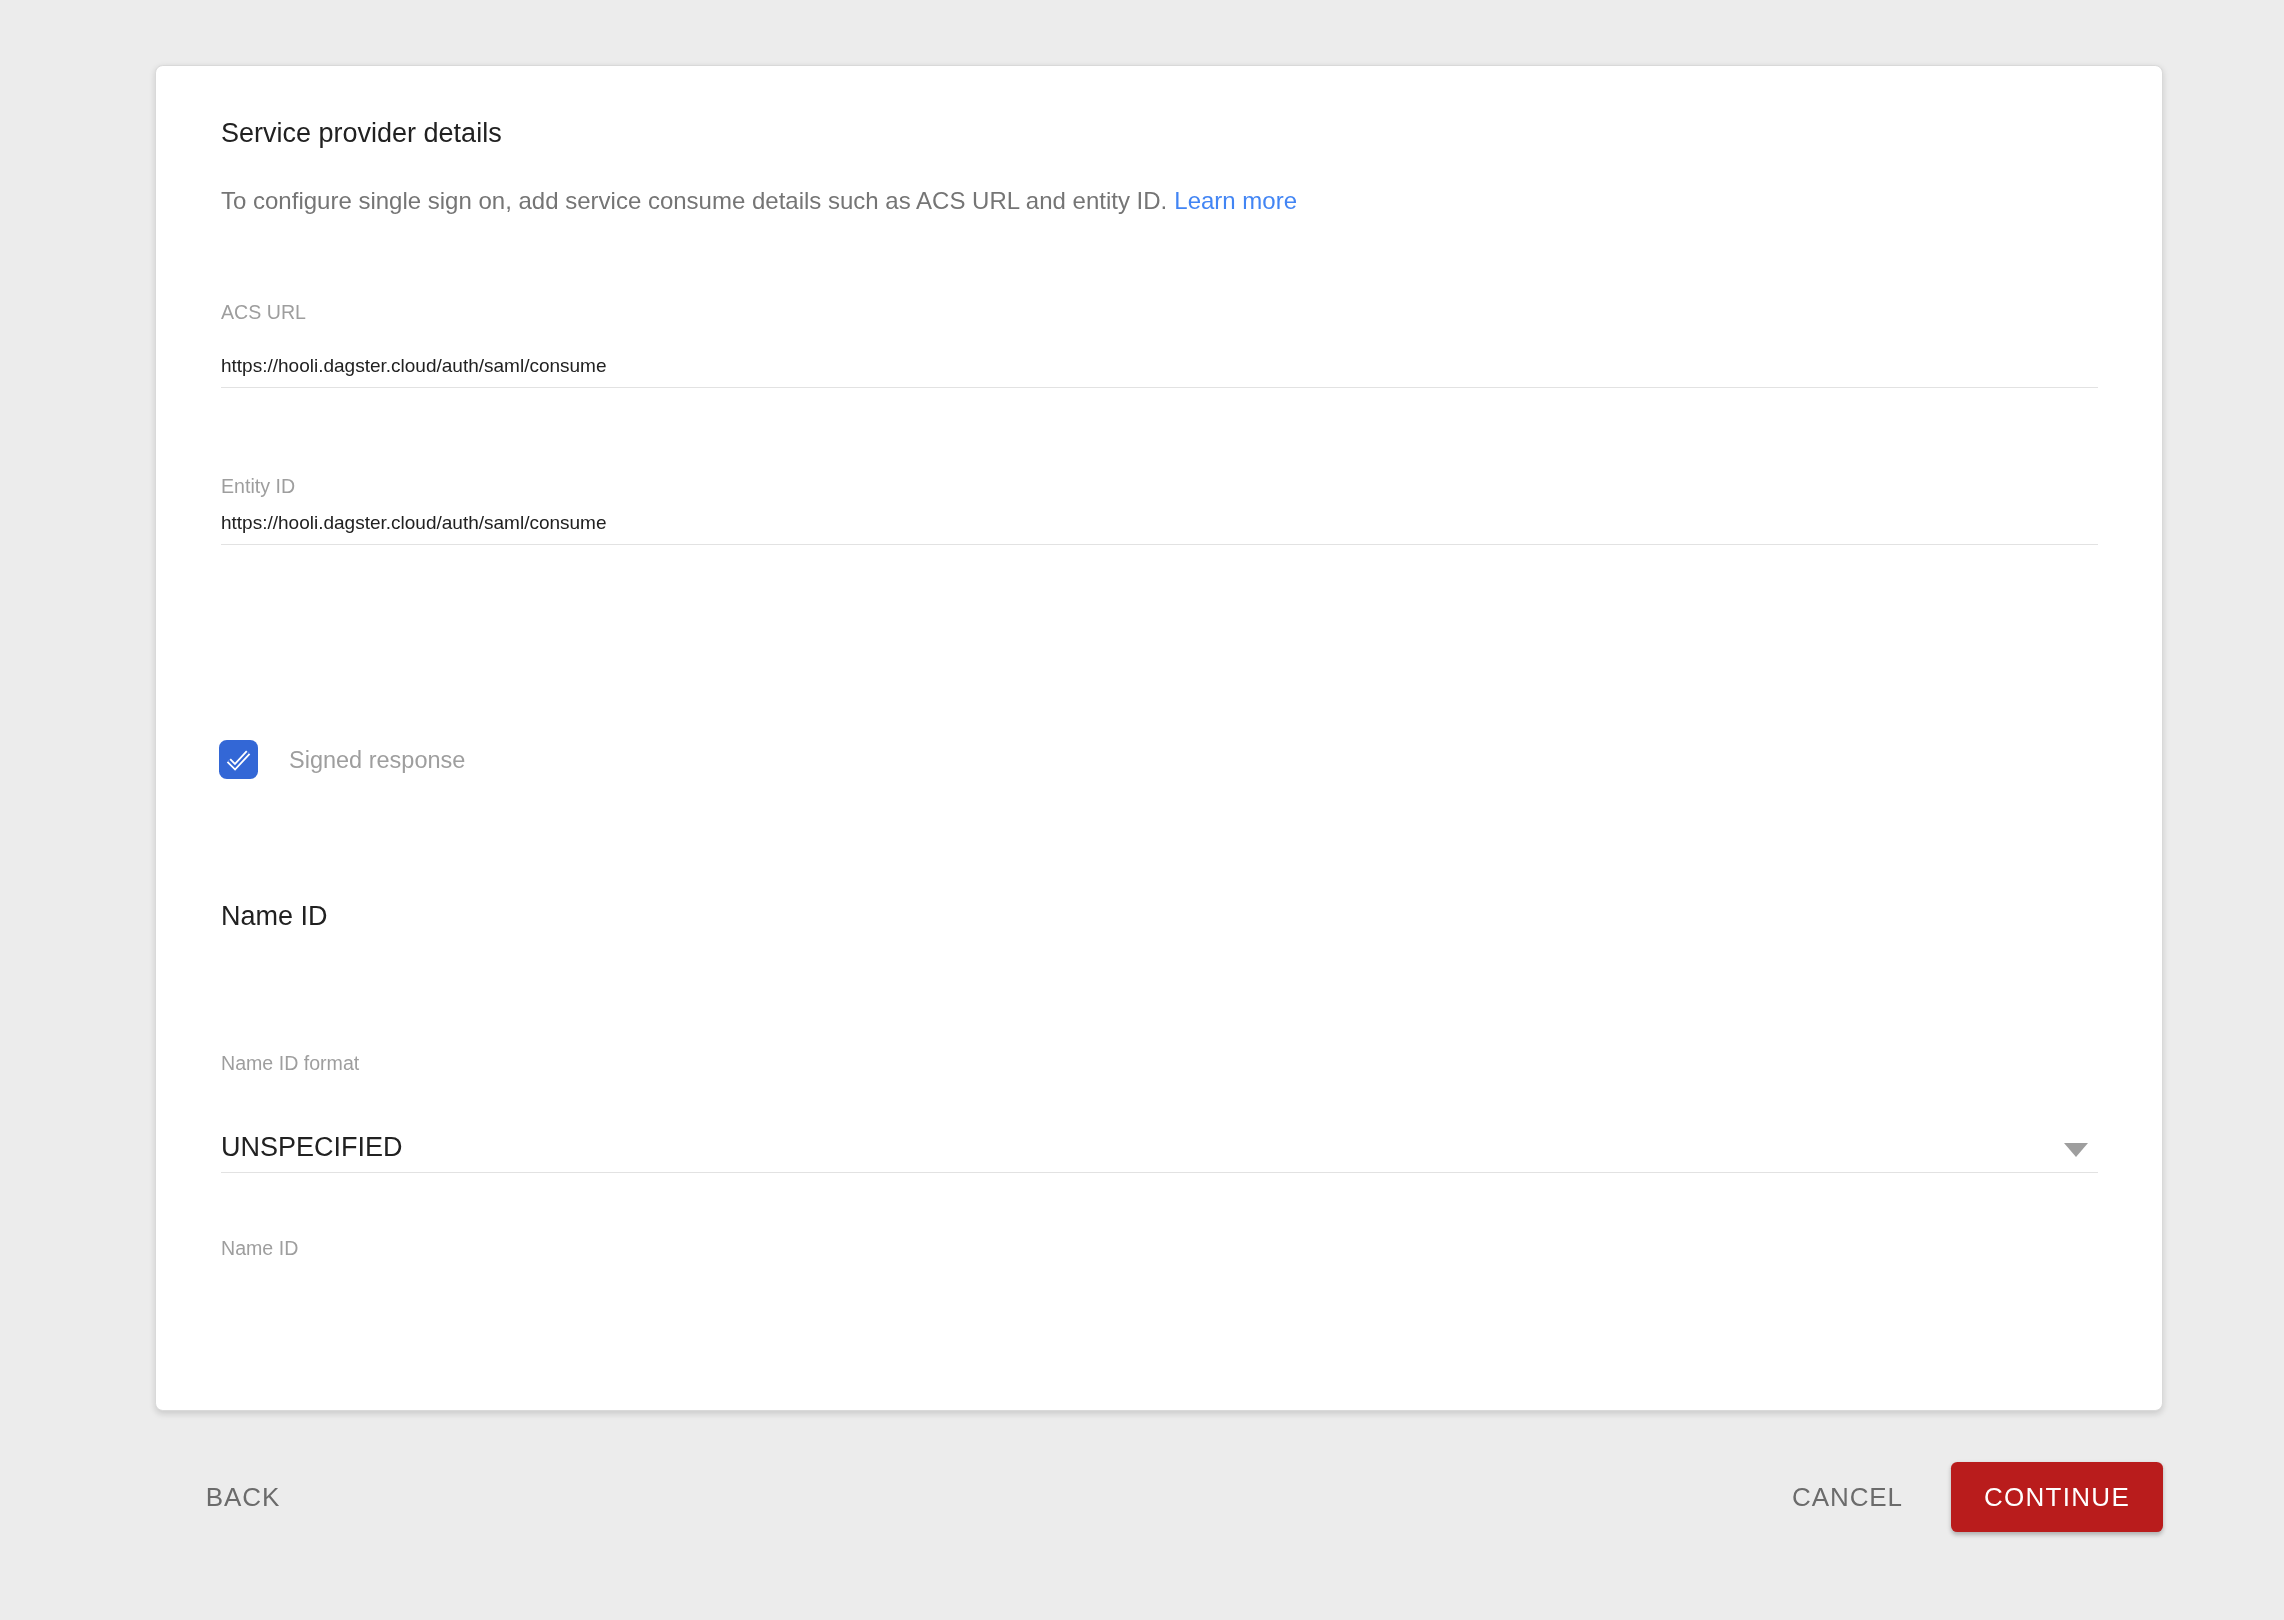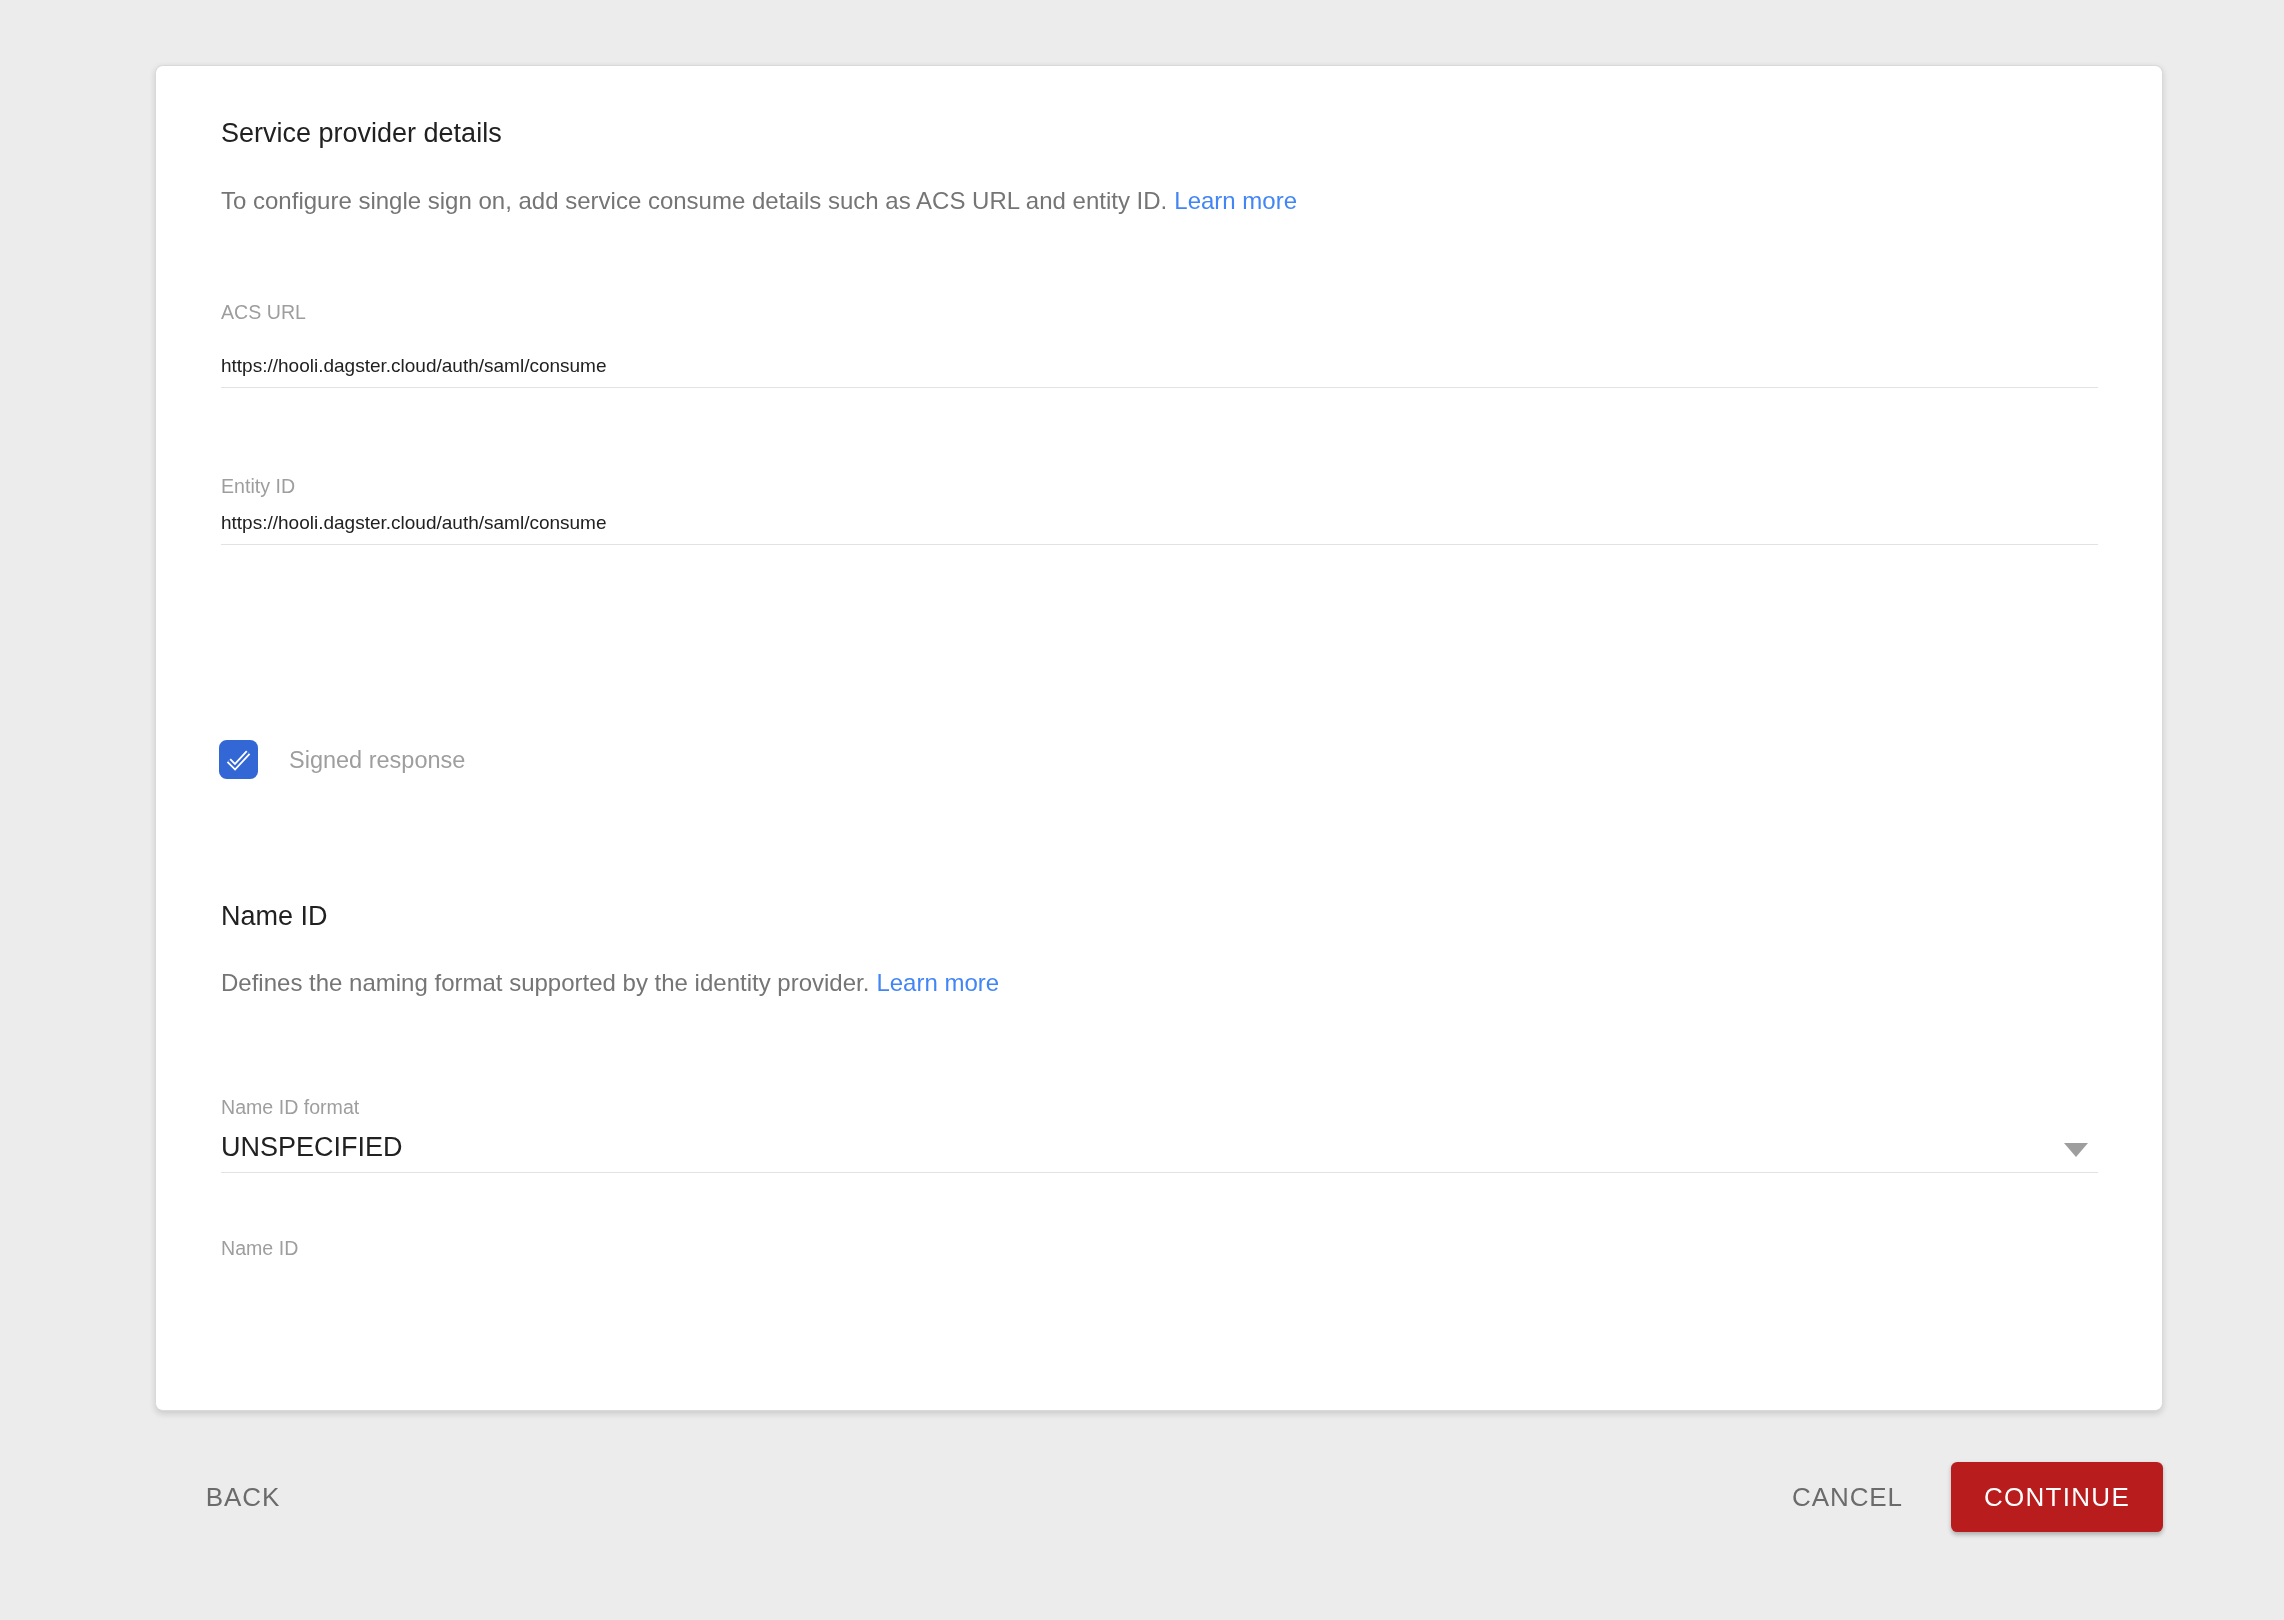--- a/index.html
+++ b/index.html
@@ -139,25 +139,22 @@
       <svg width="31" height="31" viewBox="0 0 24 24">
         <path d="M4.5 12.8 L9.3 17.6 L19.5 6.6" fill="none" stroke="#ffffff" stroke-width="4.4"></path>
         <path d="M4.5 12.8 L9.3 17.6 L19.5 6.6" fill="none" stroke="#3367d6" stroke-width="1.6"></path>
       </svg>
     </span>
   </div>
   <div class="checkbox-label">Signed response</div>
 
   <div class="section-heading">Name ID</div>
 
-  <div class="intro2">
-    <span>Defines the naming format supported by the identity provider.</span><a class="link">Learn more</a>
-  </div>
 
-  <div class="field-label" style="left:65px; top:1030px;text-align:right;">Name ID format</div>
+  <div class="field-label" style="left:65px; top:986px;text-align:right;">Name ID format</div>
   <div class="select-field" style="left:65px; top:1064px;">
     <span class="select-value">UNSPECIFIED</span>
     <span class="chevron"></span>
   </div>
 
   <div class="field-label" style="left:65px; top:1171px;">Name ID</div>
 
 </div>
 
 <button class="footer-btn btn-back">BACK</button>

